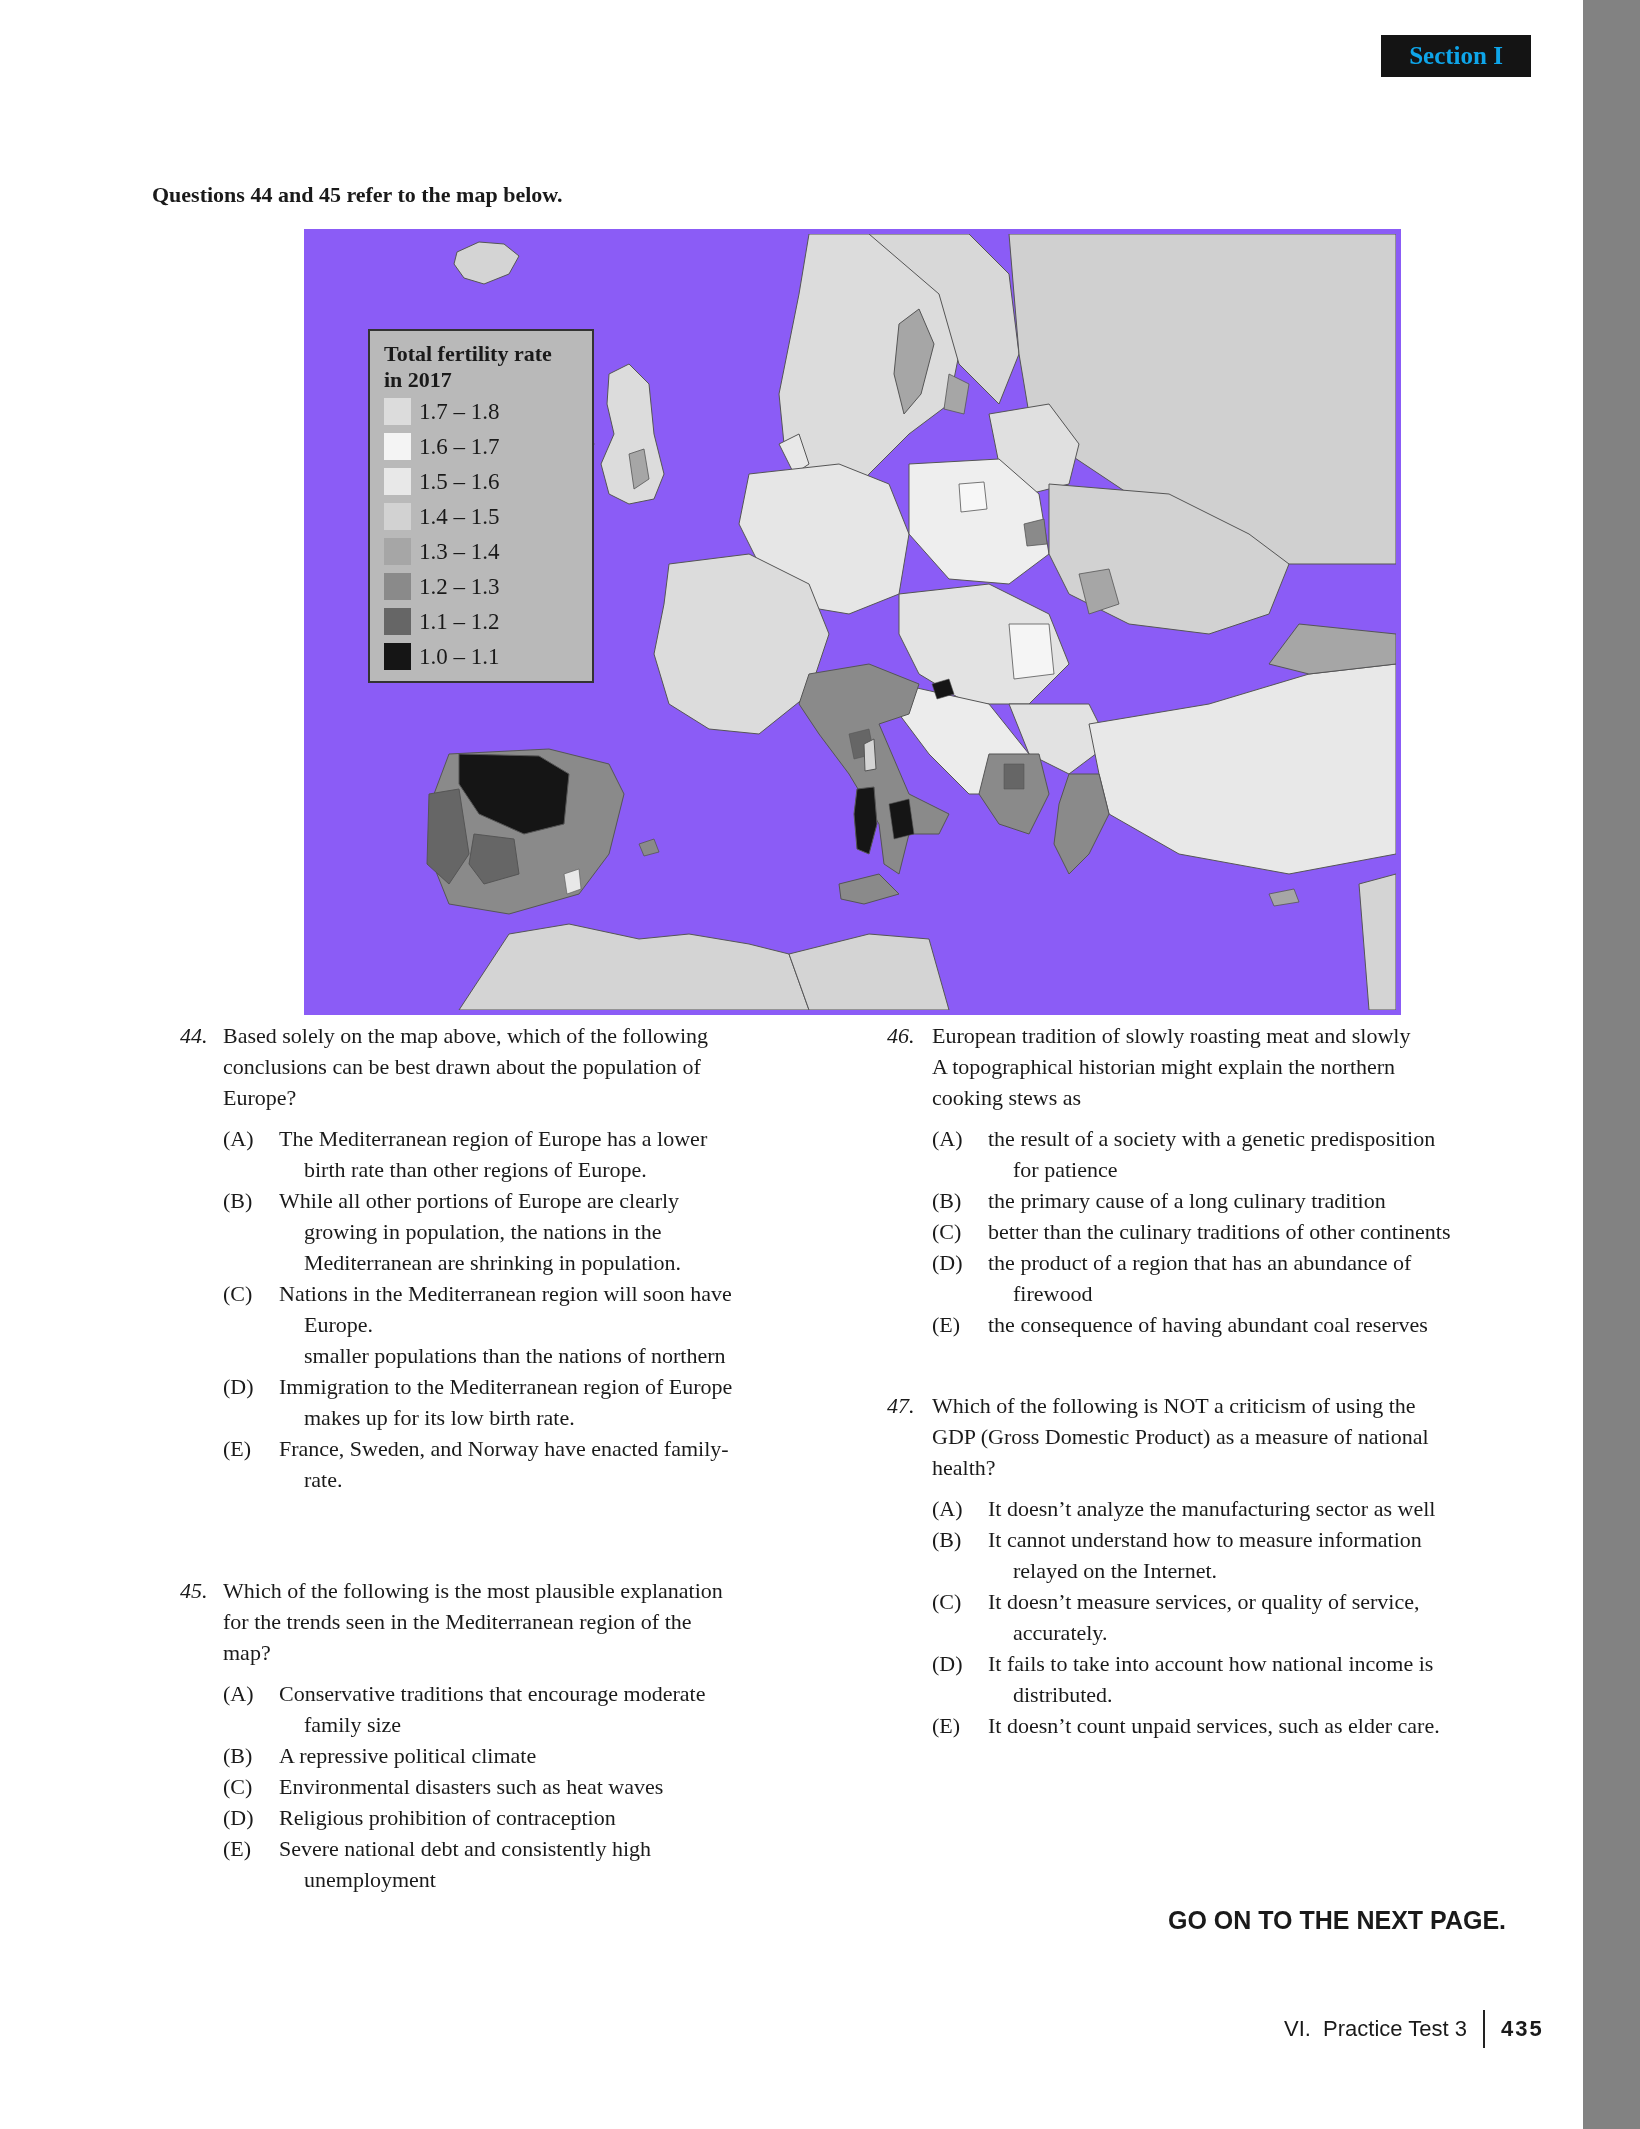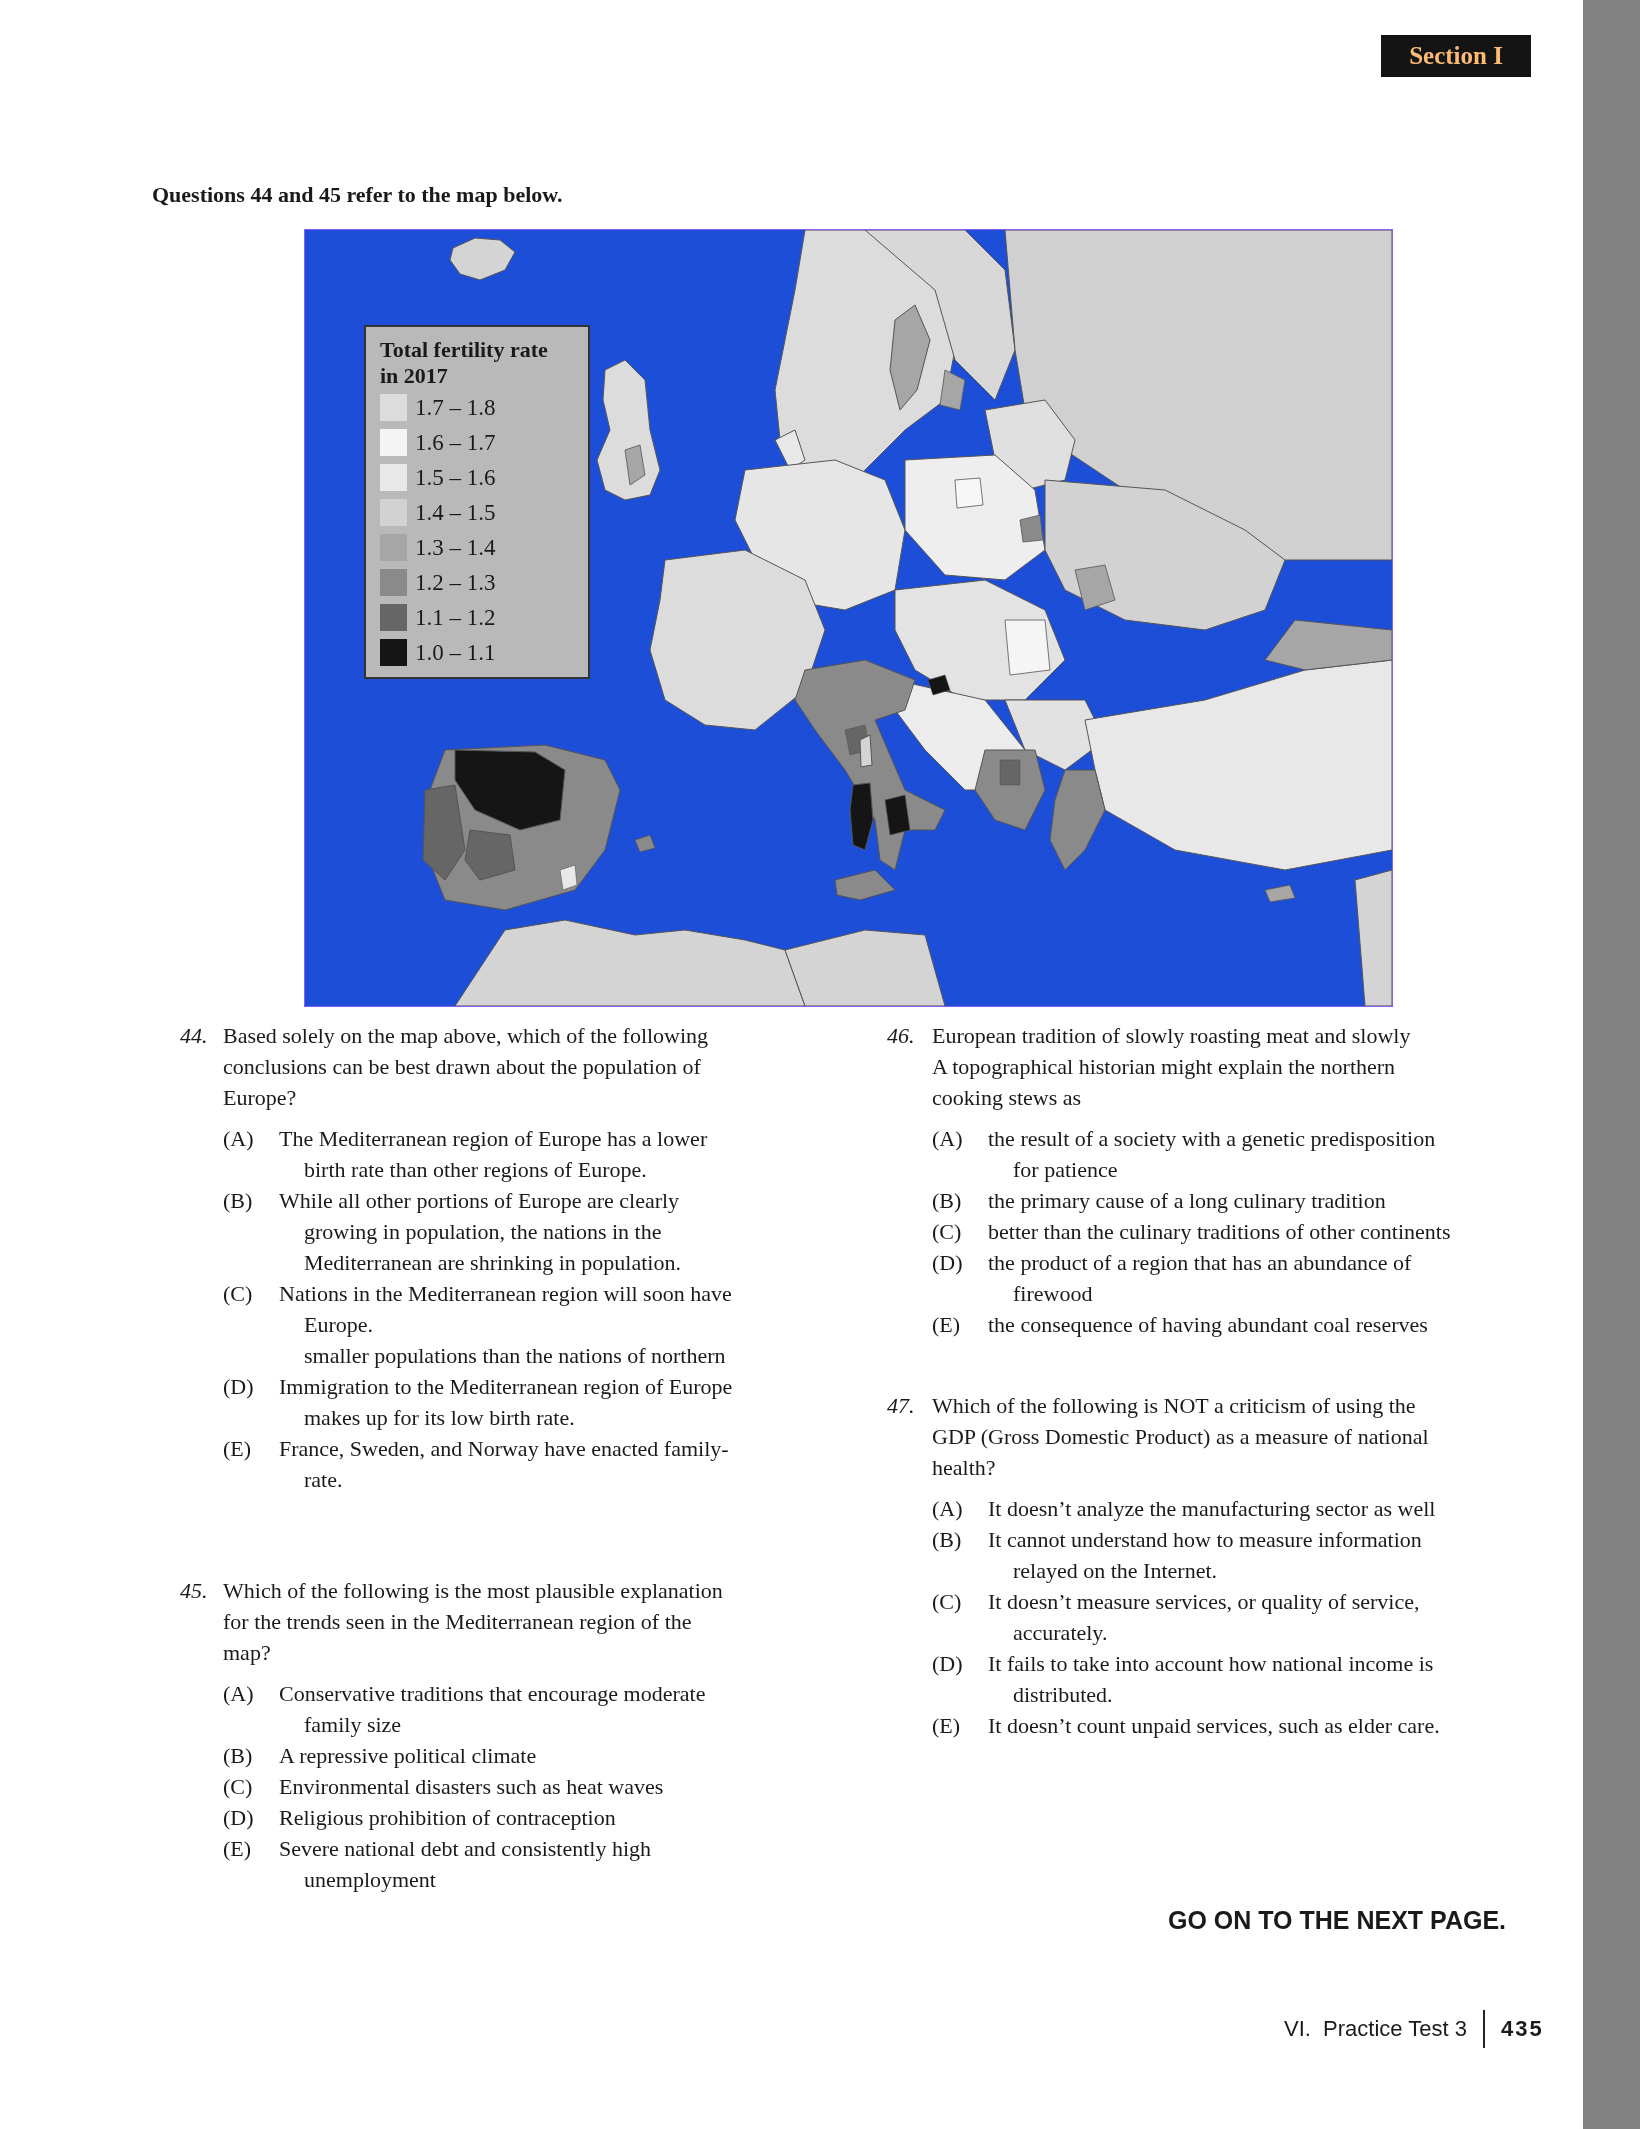--- a/index.html
+++ b/index.html
@@ -1,23 +1,23 @@
 <!DOCTYPE html>
 <html><head>
 <meta charset="utf-8">
 <style>
   html, body { margin:0; padding:0; }
   body { width:1640px; height:2129px; background:#fff; position:relative; overflow:hidden;
          font-family:"Liberation Serif", "DejaVu Serif", serif; color:#1a1a1a; }
   .side-bar { position:absolute; left:1583px; top:0; width:57px; height:2129px; background:#828282; }
   .section-badge { position:absolute; left:1381px; top:35px; width:150px; height:42px; background:#141414;
-        color:#fdba74; font-weight:bold; font-size:25px; display:flex; align-items:center; justify-content:center; }
+        color:#0ea5e9; font-weight:bold; font-size:25px; display:flex; align-items:center; justify-content:center; }
   .intro { position:absolute; left:152px; top:182px; font-weight:bold; font-size:22px; }
-  .map { position:absolute; left:304px; top:229px; width:1087px; height:776px; background:#1d4ed8;
-         border:1px solid #8b5cf6; overflow:hidden; }
+  .map { position:absolute; left:304px; top:229px; width:1087px; height:776px; background:#8b5cf6;
+         border:5px solid #8b5cf6; overflow:hidden; }
   .map svg { position:absolute; left:0; top:0; }
   .legend { position:absolute; left:59px; top:95px; width:222px; height:350px; border:2px solid #333; background:#b9b9b9; }
   .legend-title { position:absolute; left:14px; top:10px; font-weight:bold; font-size:22px; line-height:26px; }
   .legend-item { position:absolute; left:14px; height:27px; display:flex; align-items:center; font-size:23px; }
   .legend-swatch { width:27px; height:27px; margin-right:8px; }
   .q { position:absolute; font-size:22px; line-height:31px; }
   .q .num { position:absolute; left:0; top:0;font-style:italic; }
   .q .stem { position:absolute; left:43px; top:0; }
   .opts { position:absolute; left:43px; }
   .opt { position:relative; padding-left:56px; text-indent:0; }

